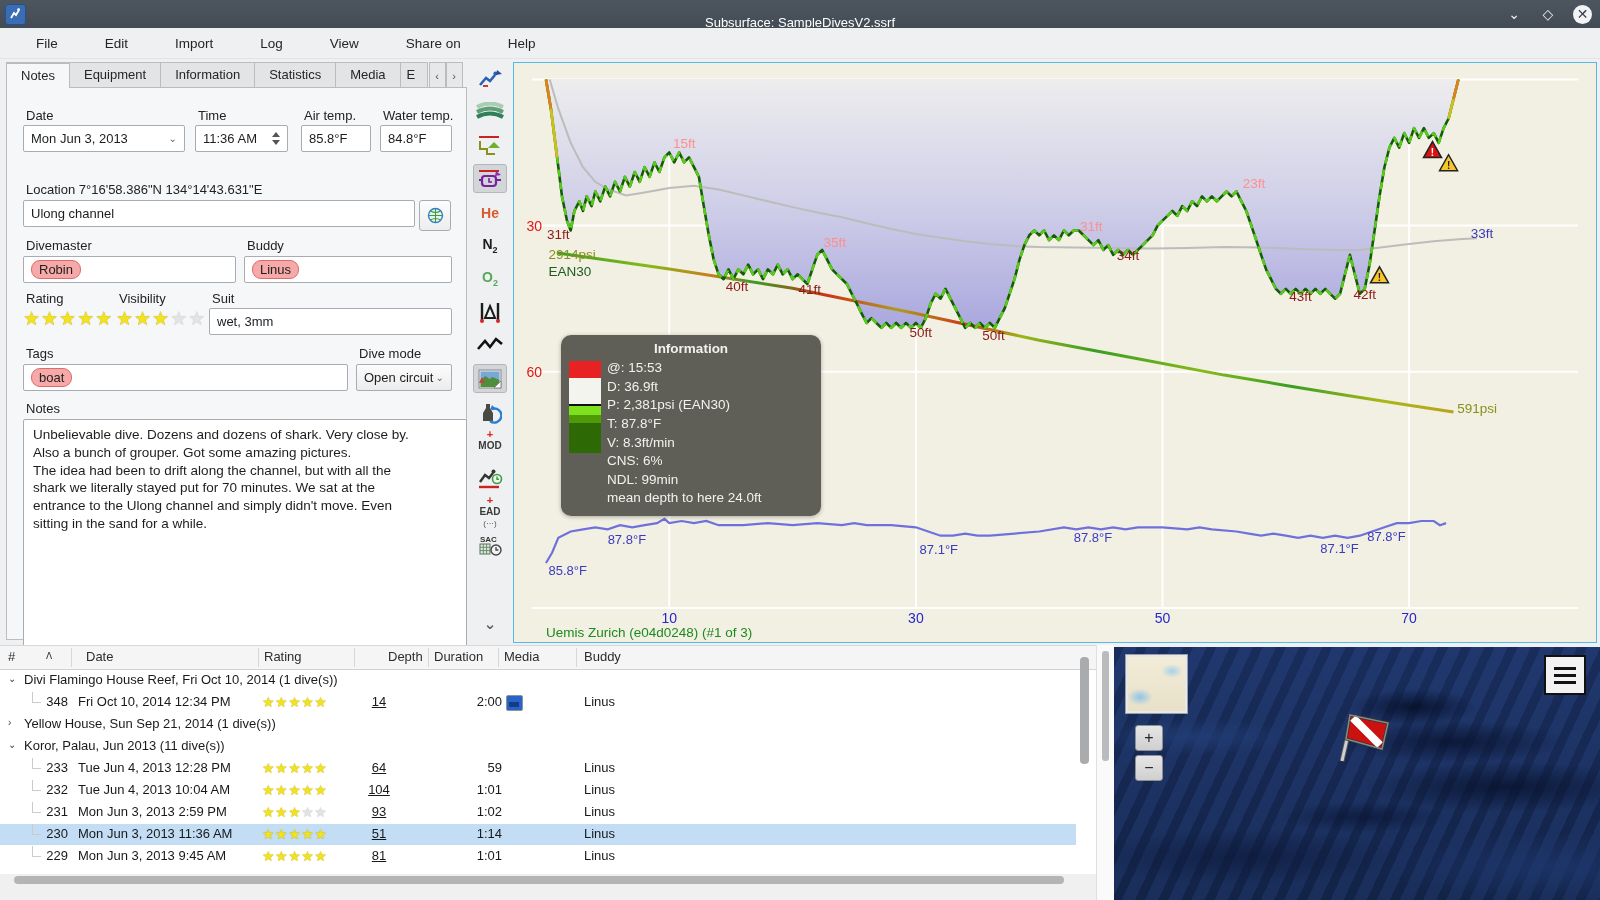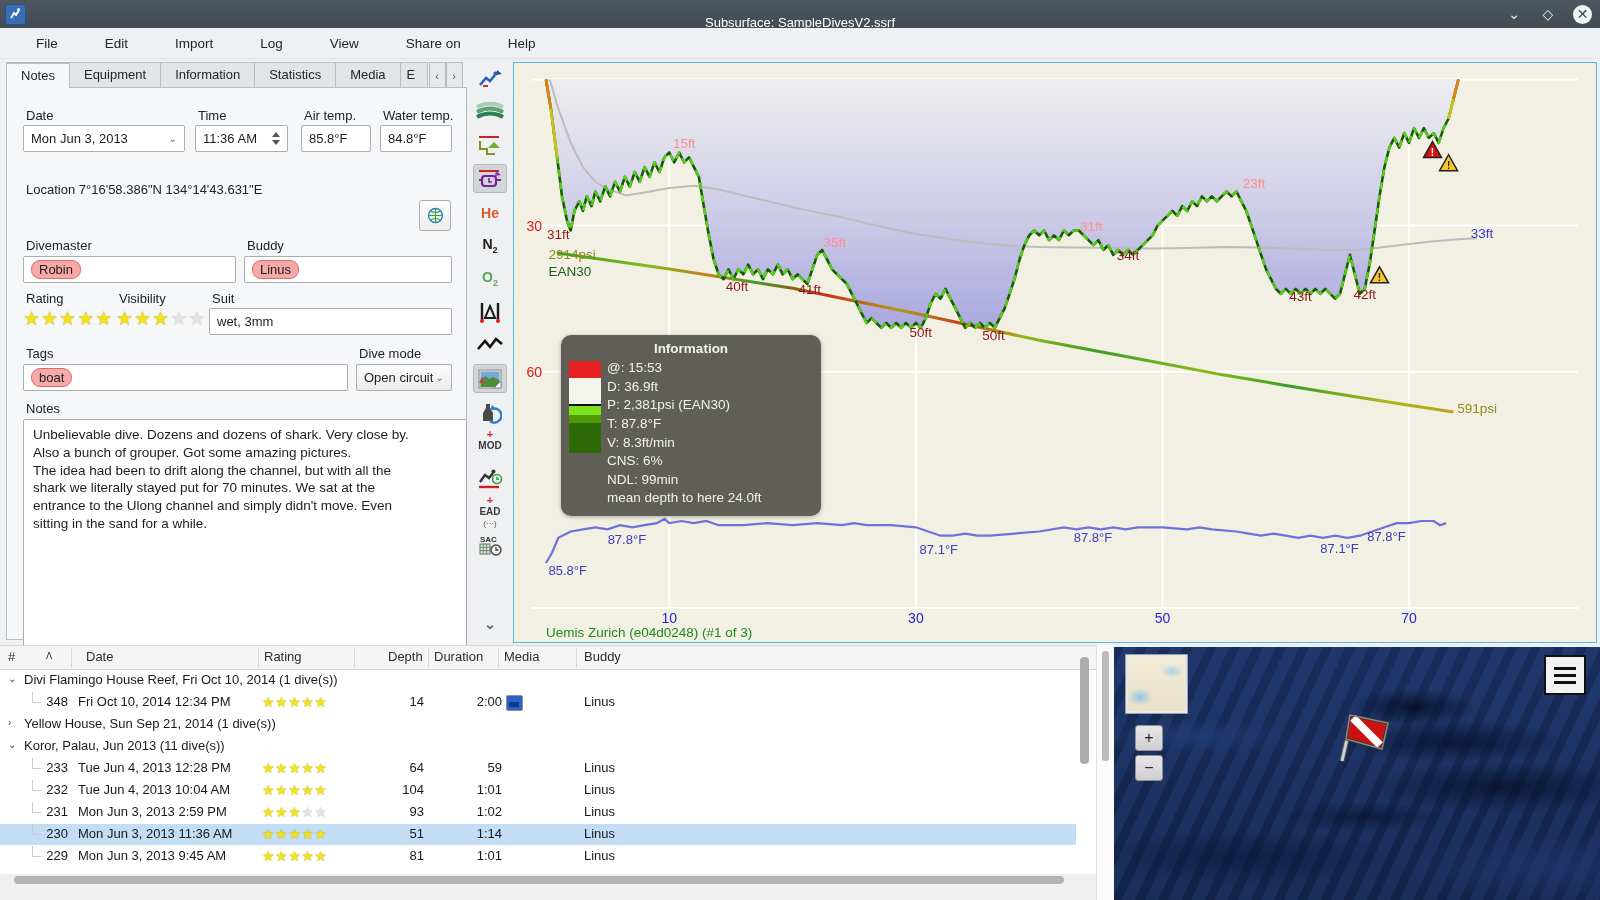--- a/index.html
+++ b/index.html
@@ -59,21 +59,21 @@
   .dl-rows{position:absolute;left:0;top:24px;width:1078px;}
   .dl-row{position:absolute;left:0;width:1076px;height:21px;font-size:13px;color:#17191b;}
   .dl-row.selected{background:#c3ddf4;}
   .dl-caret{position:absolute;left:8px;top:3px;font-size:10px;color:#444;}
   .dl-trip-label{position:absolute;left:24px;top:2px;}
   .dl-num{position:absolute;left:28px;width:40px;text-align:right;top:2px;}
   .dl-date{position:absolute;left:78px;top:2px;}
   .dl-stars{position:absolute;left:262px;top:2px;font-size:14px;letter-spacing:.5px;}
   .dl-stars .on{color:#f3e31c;text-shadow:0 0 1px #9b8c12;}
   .dl-stars .off{color:#e3e3e3;text-shadow:0 0 1px #b0b0b0;}
-  .dl-depth{position:absolute;left:334px;width:90px;text-align:right;top:2px;}
+  .dl-depth{position:absolute;left:334px;width:90px;text-align:center;top:2px;text-decoration:underline;}
   .dl-dur{position:absolute;left:410px;width:92px;text-align:right;top:2px;}
   .dl-media{position:absolute;left:506px;top:3px;width:15px;height:14px;border:1px solid #8f9499;background:#2a63c8;border-radius:2px;}
   .dl-media i{position:absolute;left:2px;top:6px;width:10px;height:5px;background:#123c86;}
   .dl-buddy{position:absolute;left:584px;top:2px;}
   .tree-v{position:absolute;width:1px;background:#c9cbcd;left:32px;}
   .tree-h{position:absolute;height:1px;background:#c9cbcd;left:32px;width:9px;}
   .dl-vscroll{position:absolute;left:1080px;top:11px;width:9px;height:107px;background:#a9abad;border-radius:4px;}
   .dl-hscroll{position:absolute;left:0;top:874px;width:1096px;height:12px;background:#f0f0f0;}
   .dl-hscroll div{position:absolute;left:14px;top:2px;width:1050px;height:8px;background:#b2b4b6;border-radius:4px;}
   .dl-bottom{position:absolute;left:0;top:886px;width:1096px;height:14px;background:#f0f0f1;}
@@ -162,20 +162,23 @@
       <div class="fld-label" style="left:297px;top:20px">Air temp.</div>
       <div class="input" style="left:294px;top:37px;width:70px">
           <span>85.8°F</span>
         </div>
       <div class="fld-label" style="left:376px;top:20px">Water temp.</div>
       <div class="input" style="left:373px;top:37px;width:72px">
           <span>84.8°F</span>
         </div>
 
       <div class="fld-label" style="left:19px;top:94px">Location 7°16'58.386"N 134°14'43.631"E</div>
+      <div class="input" style="left:16px;top:112px;width:392px">
+          <span>Ulong channel</span>
+        </div>
       <div class="globe-btn">
         <svg width="17" height="17" viewBox="0 0 17 17">
             <circle cx="8.5" cy="8.5" r="7" fill="#eaf5ea" stroke="#2d7dd2" stroke-width="1.4"></circle>
             <path d="M1.5 8.5 h14 M8.5 1.5 v14 M3.5 4 q5 3 10 0 M3.5 13 q5 -3 10 0" stroke="#3f9b43" stroke-width="1.1" fill="none"></path>
           </svg>
       </div>
 
       <div class="fld-label" style="left:19px;top:150px">Divemaster</div>
       <div class="input" style="left:16px;top:168px;width:213px">
           <span class="pill">Robin</span>

